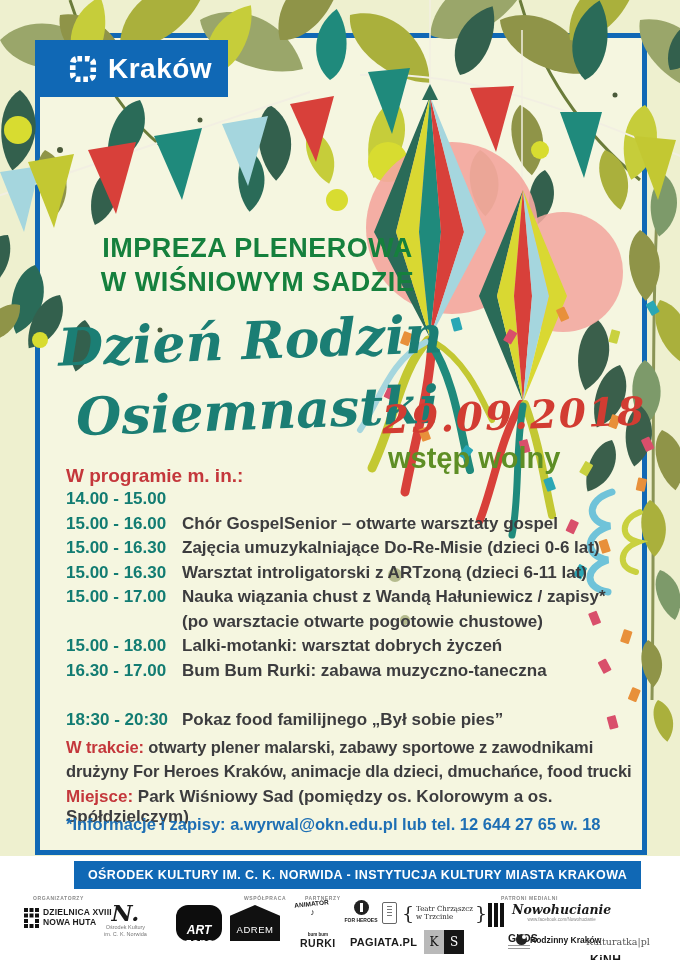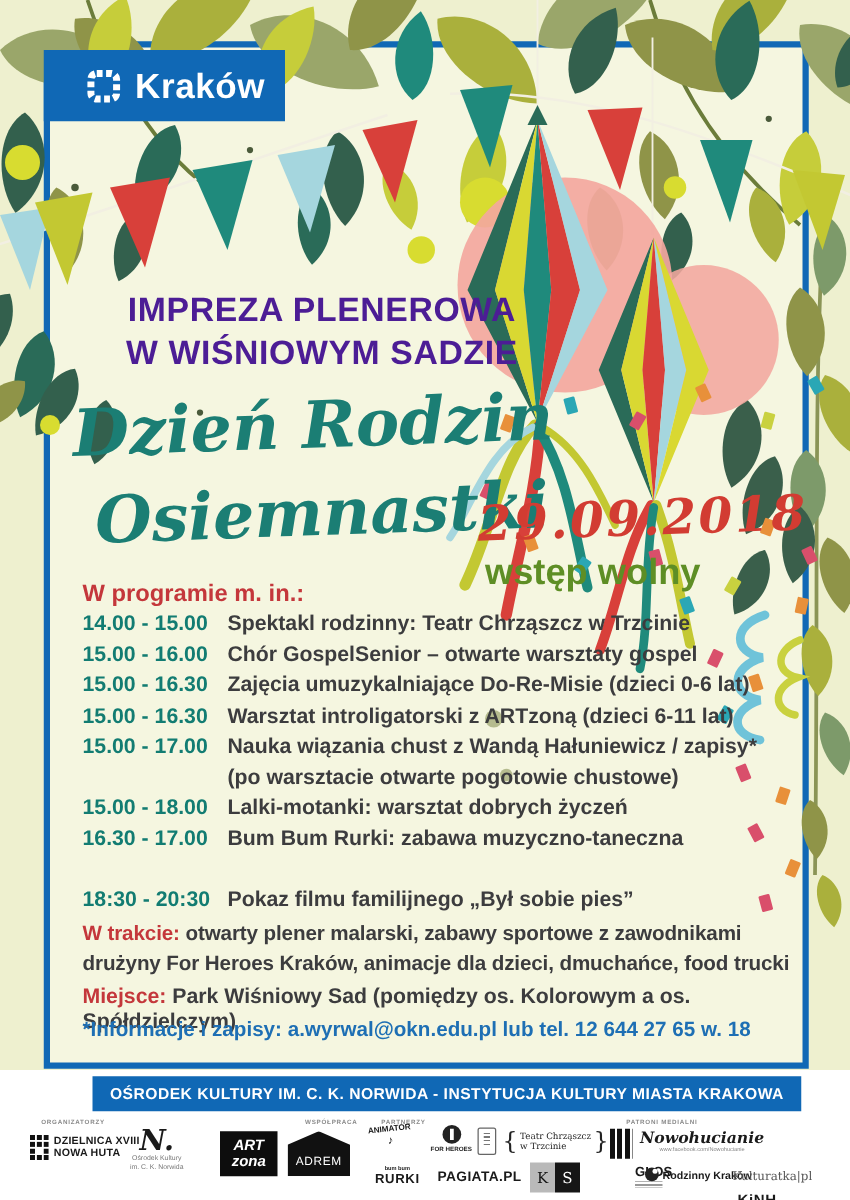--- a/index.html
+++ b/index.html
@@ -11,21 +11,21 @@
   .frame{position:absolute;left:35px;top:33px;width:602px;height:812px;
     border:5px solid #1068b5;background:#f5f6e0;z-index:1;}
   .decor{position:absolute;left:0;top:0;z-index:2;pointer-events:none;}
   
   .brandbox{position:absolute;left:35px;top:40px;width:193px;height:57px;
     background:#1068b5;display:flex;align-items:center;gap:11px;
     padding-left:34px;box-sizing:border-box;z-index:3;}
   .brandbox .brandname{color:#fff;font-size:28px;font-weight:700;letter-spacing:.5px;}
   .txt{position:absolute;z-index:4;}
   .intro{left:35px;top:231px;width:445px;text-align:center;
-    color:#4c1d95;font-size:27px;font-weight:800;line-height:34px;letter-spacing:.5px;}
+    color:#15803d;font-size:27px;font-weight:800;line-height:34px;letter-spacing:.5px;}
   .script{font-family:"DejaVu Serif",serif;font-style:italic;font-weight:700;color:#1b7e74;}
   .title1{left:58px;top:310px;font-size:52px;transform:rotate(-2deg);}
   .title2{left:76px;top:380px;font-size:52px;transform:rotate(-2deg);}
   .datetxt{left:382px;top:392px;font-size:39px;color:#d23c32;letter-spacing:2px;transform:rotate(-2deg);}
   .admission{left:388px;top:442px;font-size:29px;font-weight:800;color:#5e8e25;}
   .prog-head{left:66px;top:465px;font-size:19px;font-weight:800;color:#c4373b;}
   .prog-row{position:absolute;left:66px;width:560px;display:flex;z-index:4;
     font-size:17px;color:#3c3c3e;}
   .prog-time{width:116px;flex:none;font-weight:800;color:#127c72;}
   .prog-text{font-weight:600;}
@@ -40,22 +40,22 @@
   .banner{position:absolute;left:74px;top:5px;width:567px;height:28px;background:#1068b5;
     display:flex;align-items:center;justify-content:center;color:#fff;
     font-size:12.5px;font-weight:800;letter-spacing:.4px;}
   .seclab{position:absolute;top:39px;font-size:5px;color:#8a8a8a;letter-spacing:.6px;font-weight:700;}
   .logo{position:absolute;color:#1a1a1a;}
   .lg-dziel{left:24px;top:52px;display:flex;gap:4px;align-items:flex-start;}
   .lg-dziel .tx{font-size:8.5px;font-weight:800;line-height:9.5px;letter-spacing:.2px;}
   .lg-osr{left:104px;top:46px;text-align:center;}
   .lg-osr .glyph{font-family:"DejaVu Serif",serif;font-style:italic;font-weight:700;font-size:23px;line-height:22px;}
   .lg-osr .cap{font-size:5.5px;color:#777;line-height:6.5px;}
-  .lg-art{left:176px;top:49px;width:46px;height:36px;background:#0d0d0d;border-radius:0;
-    color:#fff;text-align:center;font-weight:800;font-style:italic;font-size:12px;line-height:13px;padding-top:5px;box-sizing:border-box;}
+  .lg-art{left:176px;top:49px;width:46px;height:36px;background:#0d0d0d;border-radius:12px;
+    color:#fff;text-align:center;font-weight:800;font-style:italic;font-size:12px;line-height:13px;padding-top:19px;box-sizing:border-box;}
   .lg-adrem{left:230px;top:49px;width:50px;height:36px;background:#111;
     clip-path:polygon(50% 0,100% 30%,100% 100%,0 100%,0 30%);
     color:#fff;font-size:9.5px;font-weight:400;display:flex;align-items:flex-end;justify-content:center;padding-bottom:6px;box-sizing:border-box;letter-spacing:.5px;}
   .lg-anim{left:292px;top:44px;width:40px;text-align:center;font-size:6.5px;font-weight:800;transform:rotate(-6deg);}
   .lg-anim .note{font-size:9px;}
   .lg-heroes{left:344px;top:44px;width:34px;text-align:center;}
   .lg-heroes .helm{width:15px;height:15px;background:#222;border-radius:50%;margin:0 auto;position:relative;}
   .lg-heroes .helm::after{content:"";position:absolute;left:6px;top:3px;width:3px;height:9px;background:#fff;}
   .lg-heroes .tx{font-size:5px;font-weight:700;margin-top:2px;}
   .lg-stamp{left:382px;top:46px;width:13px;height:20px;border:1px solid #666;border-radius:2px;}
@@ -258,21 +258,20 @@
   </div>
   <div class="txt script title1">Dzień Rodzin</div>
   <div class="txt script title2">Osiemnastki</div>
   <div class="txt script datetxt">29.09.2018</div>
   <div class="txt admission">wstęp wolny</div>
 
   <div class="txt prog-head">W programie m. in.:</div>
 
   <div class="prog-row" style="top:489px">
     <span class="prog-time">14.00 - 15.00</span>
-    <span class="prog-text">Spektakl rodzinny: Teatr Chrząszcz w Trzcinie</span>
   </div>
   <div class="prog-row" style="top:514px">
     <span class="prog-time">15.00 - 16.00</span>
     <span class="prog-text">Chór GospelSenior – otwarte warsztaty gospel</span>
   </div>
   <div class="prog-row" style="top:538px">
     <span class="prog-time">15.00 - 16.30</span>
     <span class="prog-text">Zajęcia umuzykalniające Do-Re-Misie (dzieci 0-6 lat)</span>
   </div>
   <div class="prog-row" style="top:563px">
@@ -287,21 +286,21 @@
   <div class="prog-row" style="top:636px">
     <span class="prog-time">15.00 - 18.00</span>
     <span class="prog-text">Lalki-motanki: warsztat dobrych życzeń</span>
   </div>
   <div class="prog-row" style="top:661px">
     <span class="prog-time">16.30 - 17.00</span>
     <span class="prog-text">Bum Bum Rurki: zabawa muzyczno-taneczna</span>
   </div>
   <div class="prog-row" style="top:710px">
     <span class="prog-time">18:30 - 20:30</span>
-    <span class="prog-text">Pokaz filmu familijnego „Był sobie pies”</span>
+    <span class="prog-text">Pokaz food familijnego „Był sobie pies”</span>
   </div>
 
   <div class="txt during"><b class="redlab">W trakcie:</b> <span>otwarty plener malarski, zabawy sportowe z zawodnikami drużyny For Heroes Kraków, animacje dla dzieci, dmuchańce, food trucki</span></div>
   <div class="txt place"><b class="redlab">Miejsce:</b> <span>Park Wiśniowy Sad (pomiędzy os. Kolorowym a os. Spółdzielczym)</span></div>
   <div class="txt contact">*Informacje i zapisy: a.wyrwal@okn.edu.pl lub tel. 12 644 27 65 w. 18</div>
 
   <div class="footer">
     <div class="banner">OŚRODEK KULTURY IM. C. K. NORWIDA - INSTYTUCJA KULTURY MIASTA KRAKOWA</div>
     <span class="seclab" style="left:33px">ORGANIZATORZY</span>
     <span class="seclab" style="left:244px">WSPÓŁPRACA</span>

